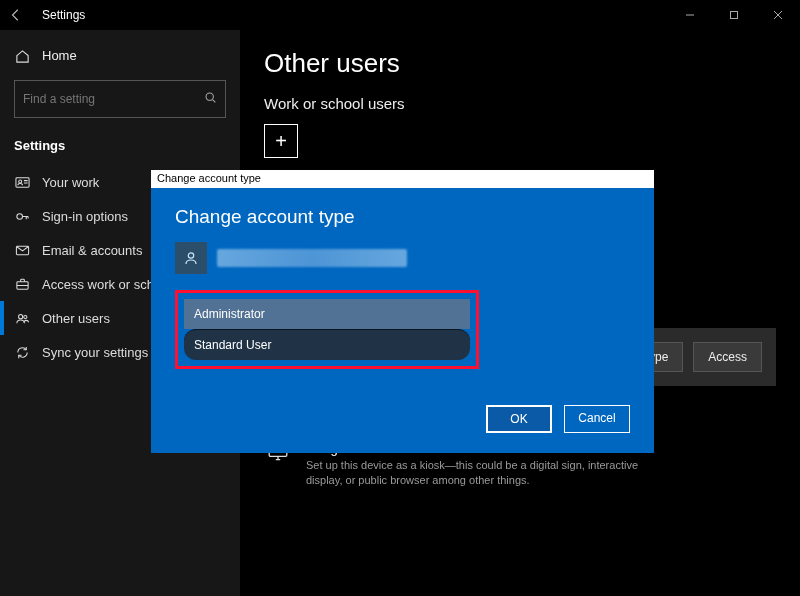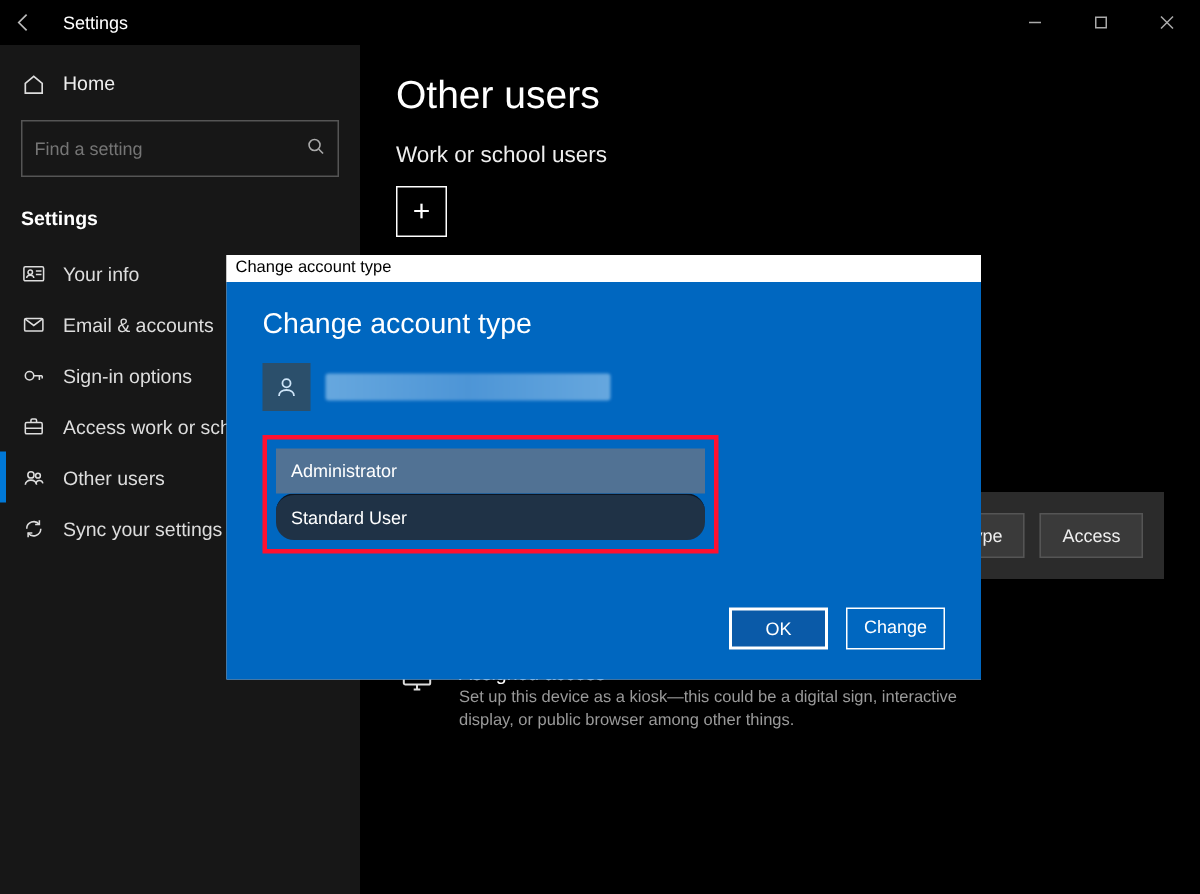--- a/index.html
+++ b/index.html
@@ -108,39 +108,39 @@
       <div class="sb-section">Settings</div>
 
       <div class="sb-item">
         <span class="sb-icon">
             <svg viewBox="0 0 16 16" width="15" height="15" fill="none" stroke="#ddd" stroke-width="1.1">
               <rect x="1" y="3" width="14" height="10" rx="1"></rect>
               <circle cx="5.5" cy="7" r="1.6"></circle>
               <path d="M3 11c0-1.2 1.2-2 2.5-2s2.5.8 2.5 2M9.5 6h4M9.5 8.5h4"></path>
             </svg>
           </span>
-        <span>Your info</span>
+        <span>Your work</span>
+      </div>
+      <div class="sb-item">
+        <span class="sb-icon">
+            <svg viewBox="0 0 16 16" width="15" height="15" fill="none" stroke="#ddd" stroke-width="1.1">
+              <circle cx="5" cy="8" r="3"></circle>
+              <path d="M8 8h6M12 8v3M14 8v2"></path>
+            </svg>
+          </span>
+        <span>Sign-in options</span>
       </div>
       <div class="sb-item">
         <span class="sb-icon">
             <svg viewBox="0 0 16 16" width="15" height="15" fill="none" stroke="#ddd" stroke-width="1.1">
               <rect x="1.5" y="3.5" width="13" height="9" rx="1"></rect>
               <path d="M2 4l6 4.5L14 4"></path>
             </svg>
           </span>
         <span>Email &amp; accounts</span>
-      </div>
-      <div class="sb-item">
-        <span class="sb-icon">
-            <svg viewBox="0 0 16 16" width="15" height="15" fill="none" stroke="#ddd" stroke-width="1.1">
-              <circle cx="5" cy="8" r="3"></circle>
-              <path d="M8 8h6M12 8v3M14 8v2"></path>
-            </svg>
-          </span>
-        <span>Sign-in options</span>
       </div>
       <div class="sb-item">
         <span class="sb-icon">
             <svg viewBox="0 0 16 16" width="15" height="15" fill="none" stroke="#ddd" stroke-width="1.1">
               <rect x="2" y="5" width="12" height="8" rx="1"></rect>
               <path d="M6 5V3.5a1 1 0 0 1 1-1h2a1 1 0 0 1 1 1V5M2 9h12"></path>
             </svg>
           </span>
         <span>Access work or school</span>
       </div>
@@ -208,18 +208,18 @@
             </svg>
         </div>
         <div class="blurred"></div>
       </div>
       <div class="dropdown-wrap">
         <div class="dd-option selected">Administrator</div>
         <div class="dd-option">Standard User</div>
       </div>
       <div class="dlg-buttons">
         <div class="dlg-btn primary">OK</div>
-        <div class="dlg-btn">Change</div>
+        <div class="dlg-btn">Cancel</div>
       </div>
     </div>
   </div>
 
 </div>
 
 </body></html>

